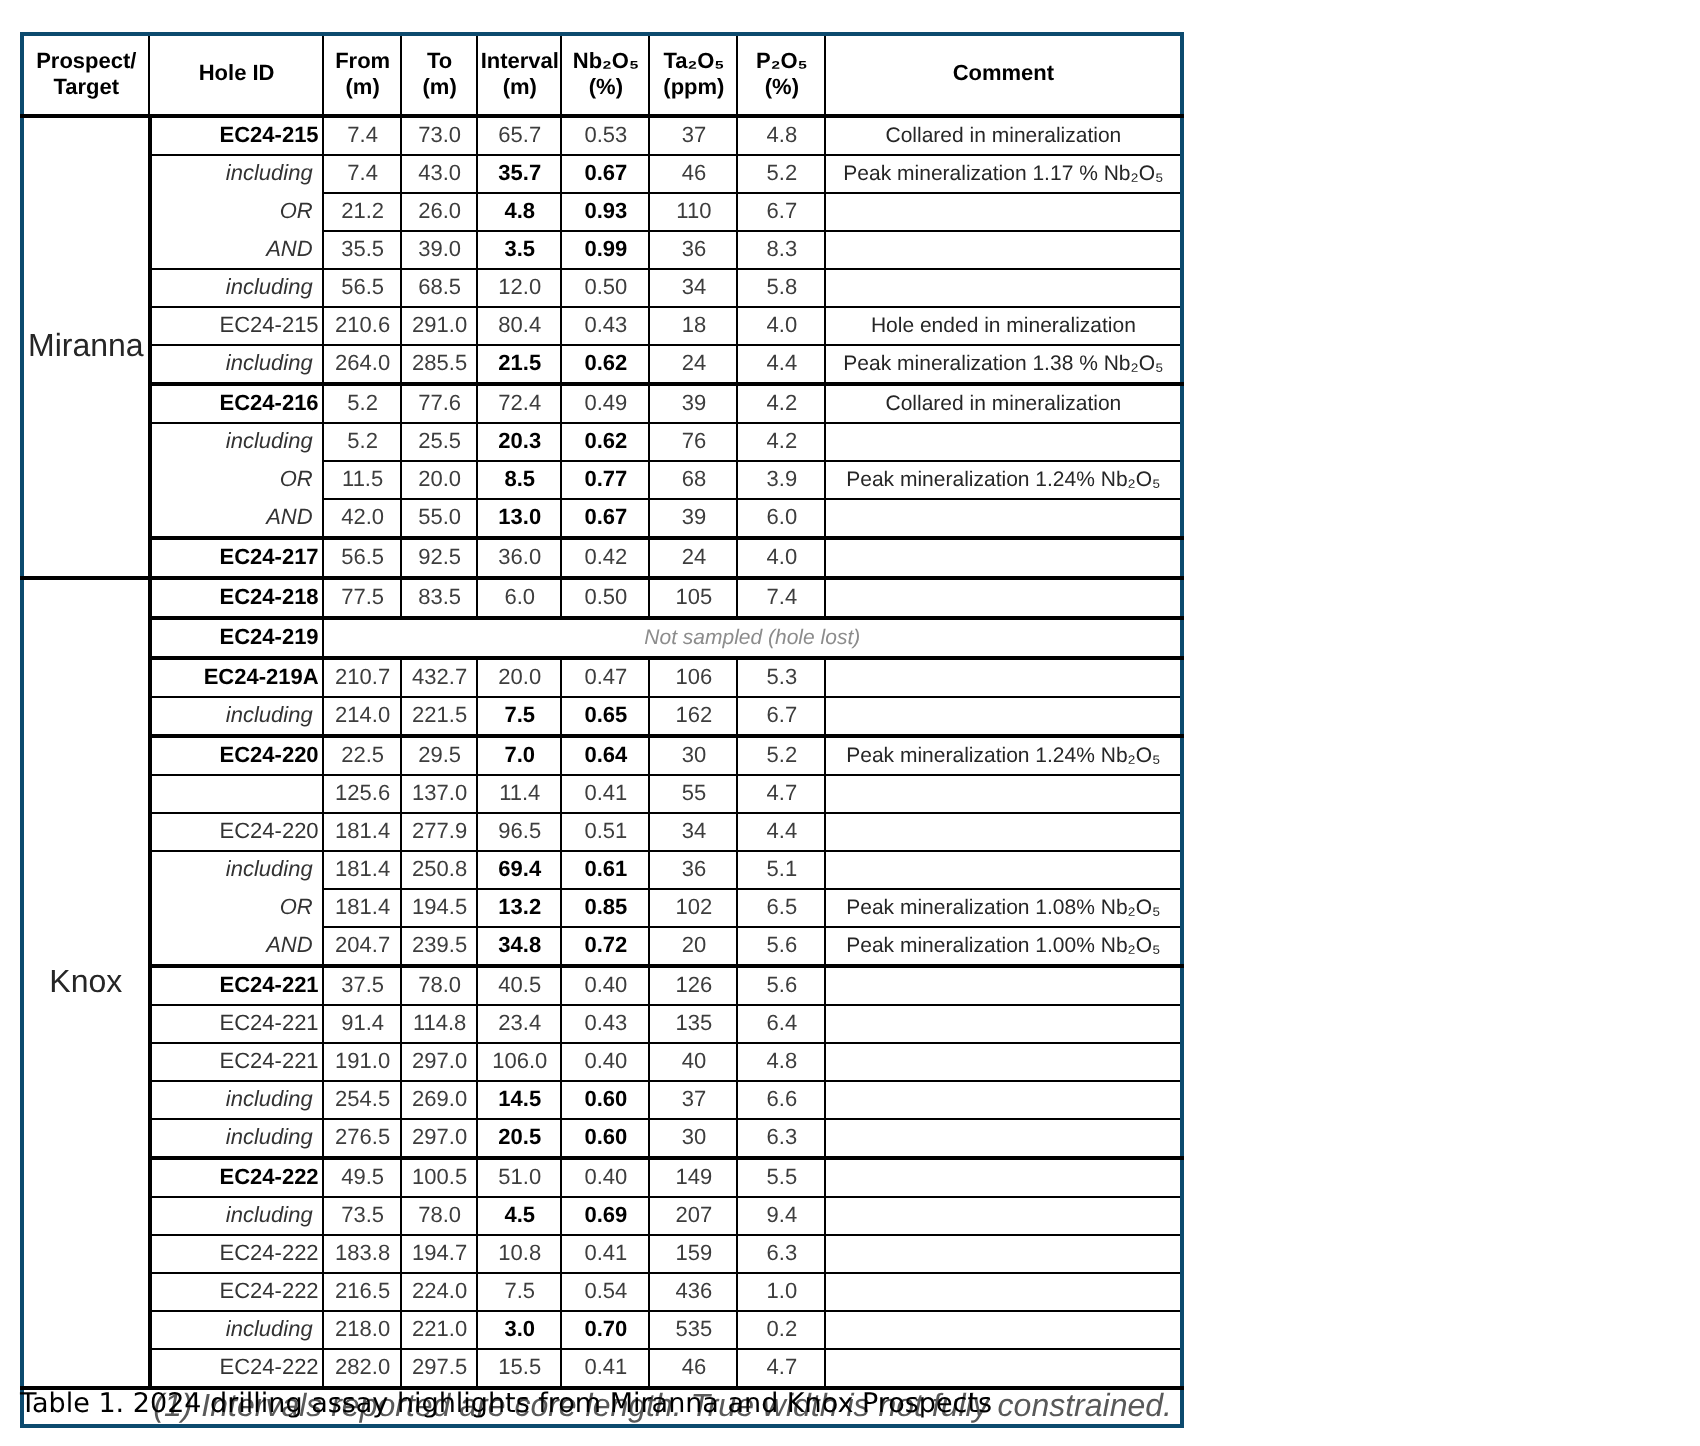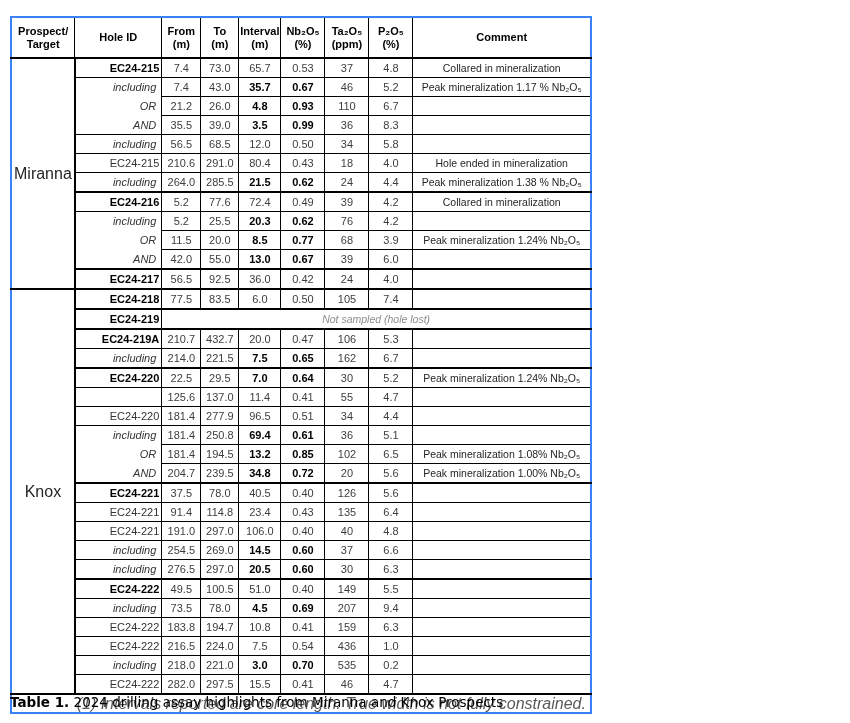--- a/index.html
+++ b/index.html
@@ -1,21 +1,21 @@
 <!DOCTYPE html>
 <html><head>
 <meta charset="utf-8">
 <style>
   html,body{margin:0;padding:0;}
   body{
     width:850px;height:723px;background:#ffffff;position:relative;
     font-family:"Liberation Sans","DejaVu Sans",sans-serif;color:#000;
   }
   .table-wrap{position:absolute;left:10px;top:16px;}
-  table{border-collapse:collapse;table-layout:fixed;border:2px solid #3b82f6;}
+  table{border-collapse:collapse;table-layout:fixed;border:2px solid #0c4a6e;}
   th,td{border:1px solid #000;padding:0 2px;font-size:11px;overflow:hidden;white-space:nowrap;}
   thead th{
     height:39px;font-weight:bold;color:#000;vertical-align:middle;padding:0 1px;
   }
   thead th{border-bottom:2px solid #000;}
   .hcell{display:flex;flex-direction:column;justify-content:center;height:100%;line-height:13px;text-align:center;}
   tbody td{height:18px;line-height:16px;vertical-align:middle;}
   td.prospect{
     text-align:center;vertical-align:middle;color:#262626;
     border-right:2px solid #000;border-top:2px solid #000;font-size:16px;
@@ -31,21 +31,21 @@
   td.merged-note{text-align:center;font-style:italic;color:#8c8c8c;font-size:10.5px;margin-top:33px;}
   tr.group-start td{border-top:2px solid #000;}
   tr.footnote-row td{
     border-top:2px solid #000;text-align:right;font-style:italic;color:#595959;
     font-size:16px;height:15px;line-height:14px;padding:1px 4px;
   }
   .caption{
     position:absolute;left:10px;top:694px;font-size:13.5px;color:#000;
     font-family:"DejaVu Sans","Liberation Sans",sans-serif;
   }
-  .caption .cap-bold{font-weight:bold;text-align:center;}
+  .caption .cap-bold{font-weight:normal;text-align:center;}
 </style>
 </head>
 <body>
 
 <div class="table-wrap">
   <table>
     <colgroup>
       <col style="width:58px">
         <col style="width:87px">
         <col style="width:39px">

